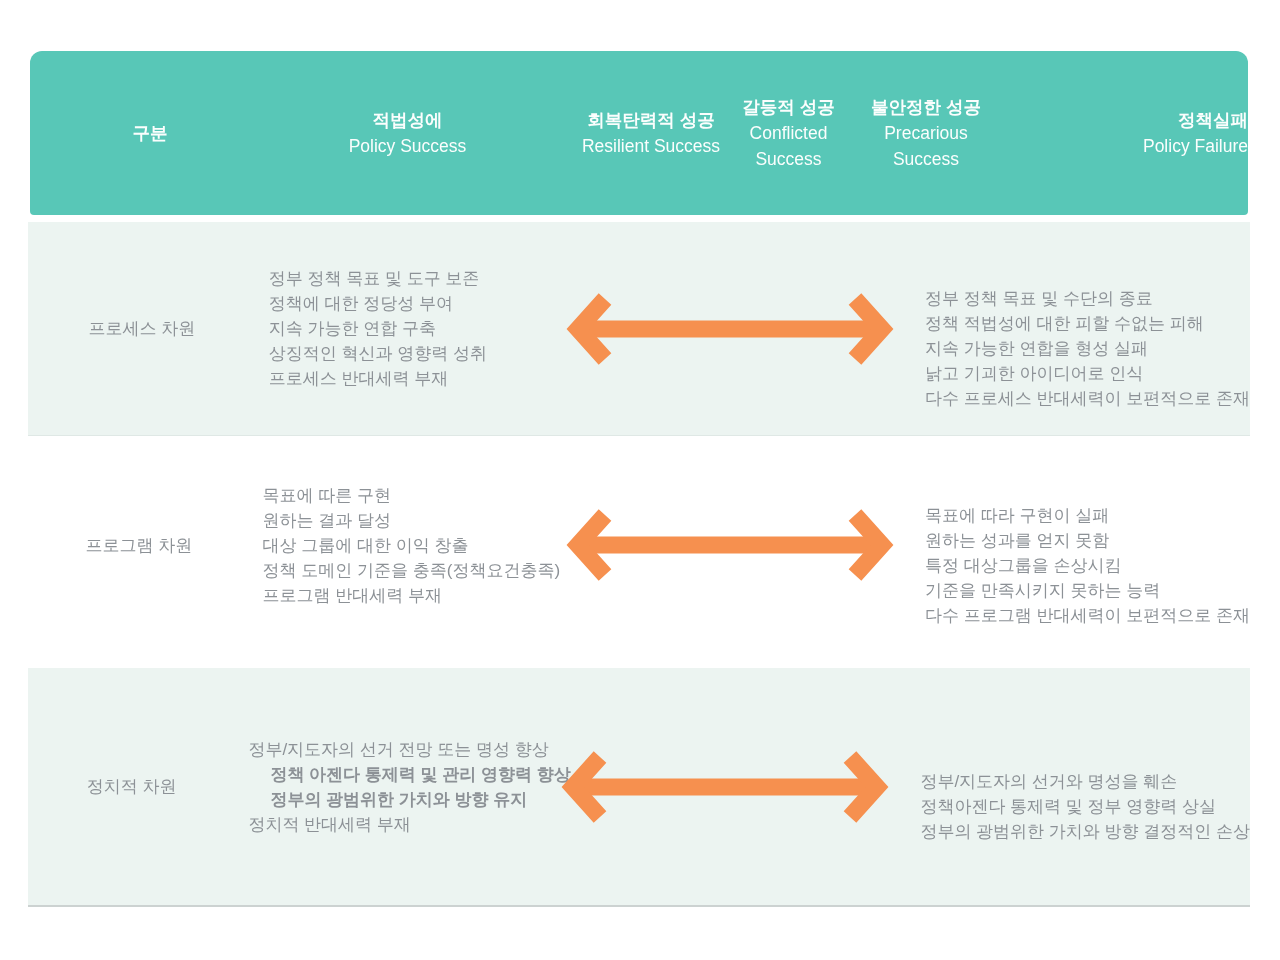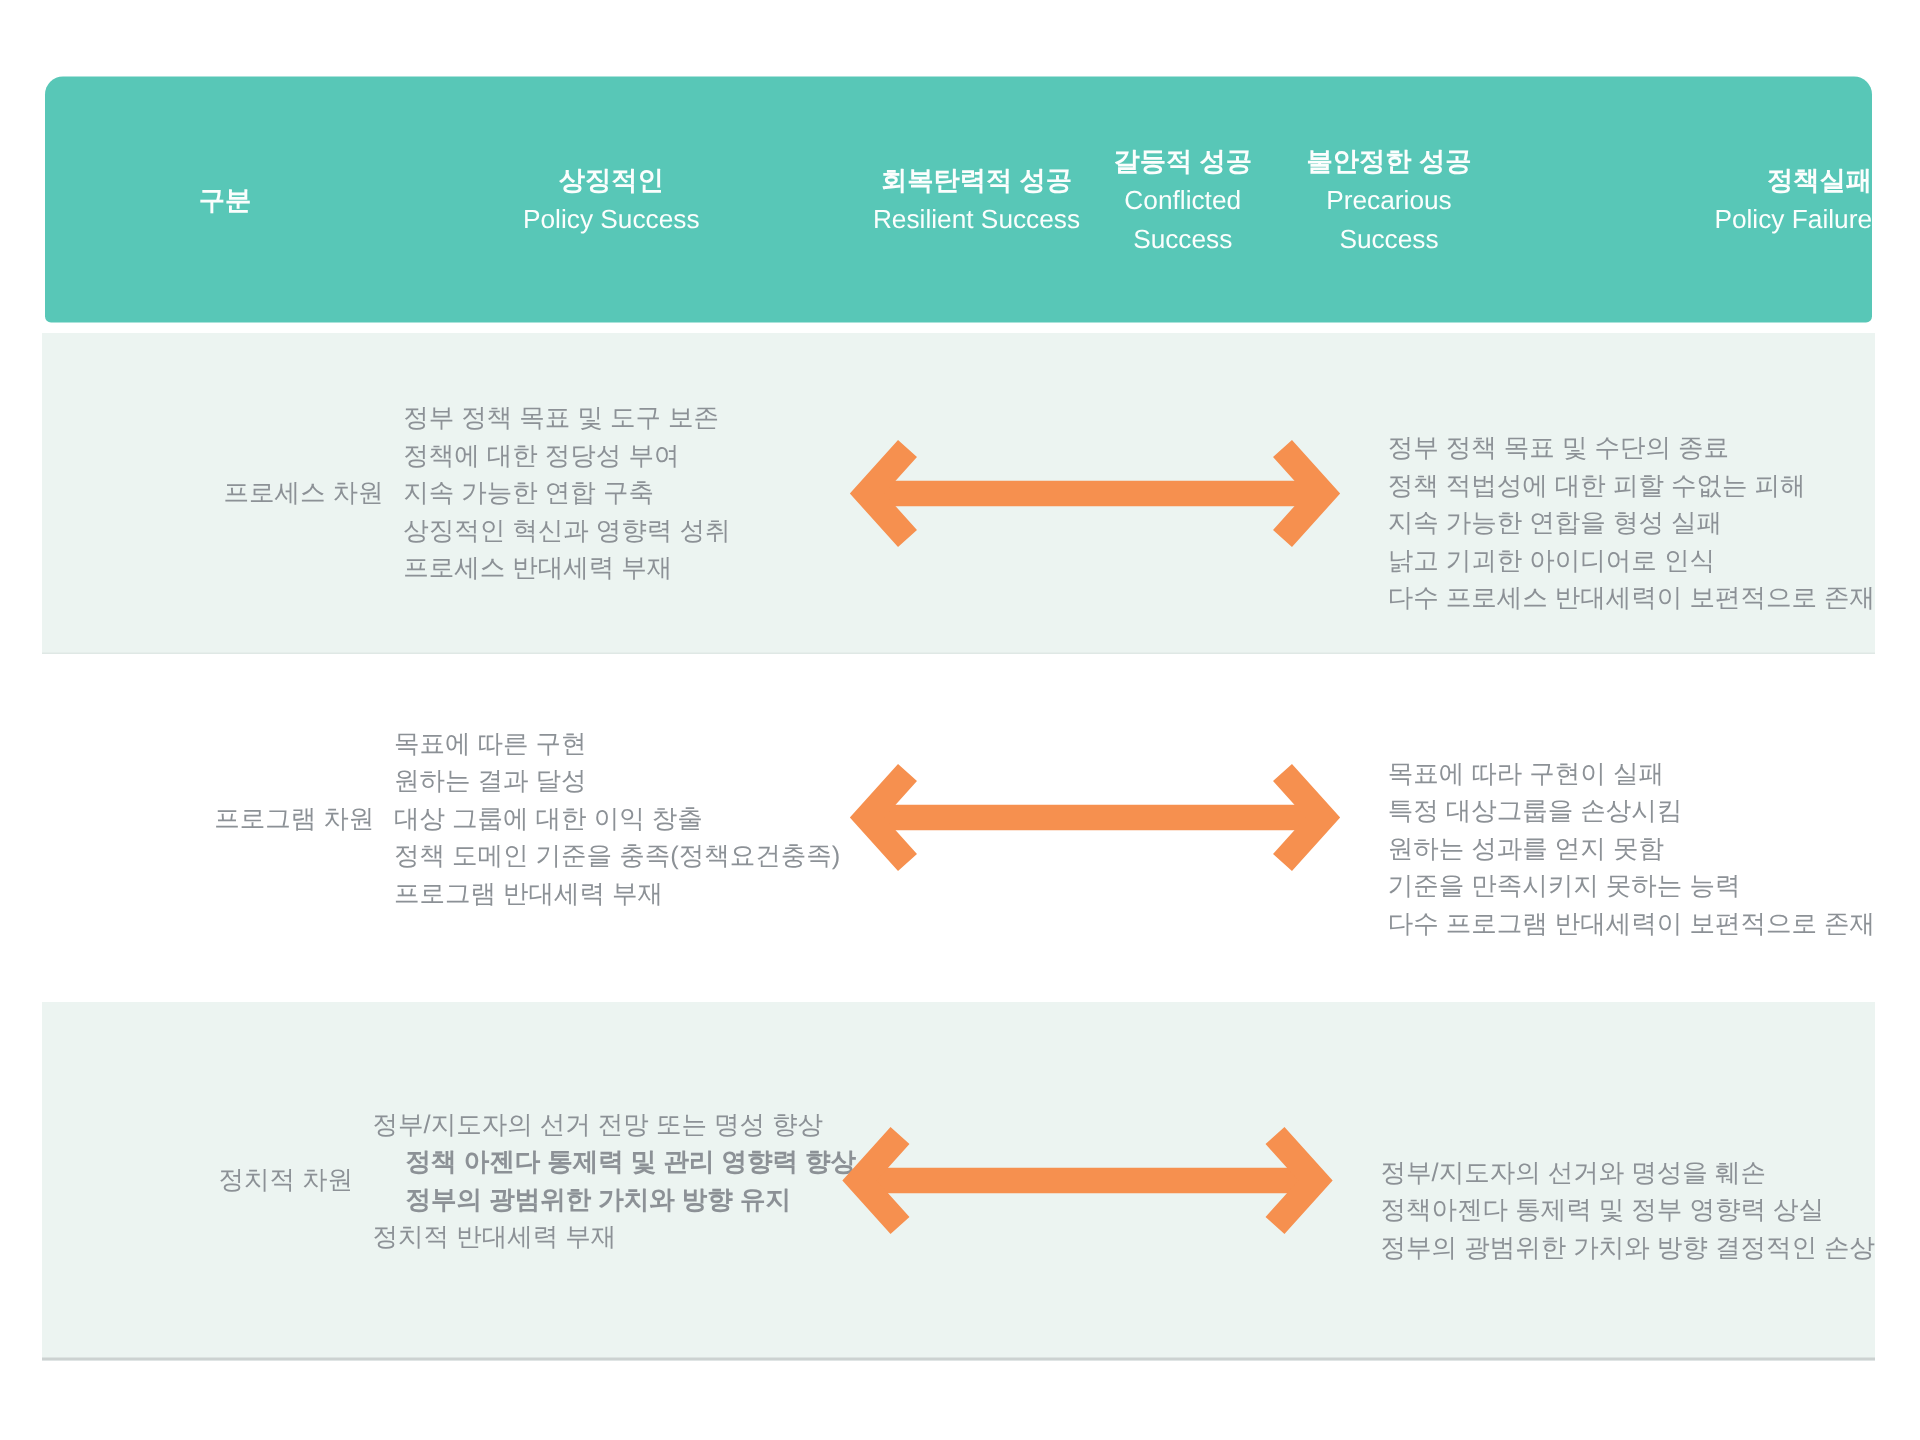--- a/index.html
+++ b/index.html
@@ -40,21 +40,21 @@
   .row {
     position: absolute; left: 28px; width: 1222px;
     display: flex; align-items: center;
   }
   .row.boxed { background: var(--row-bg); }
   .row.r1 { top: 222px; height: 214px; border-bottom: 1px solid #dfe8e5; }
   .row.r2 { top: 455px; height: 180px; }
   .row.r3 { top: 668px; height: 239px; border-bottom: 2px solid #ccd2d1; }
 
   .row-label {
-    width: 240px; text-align: right;
+    width: 240px; text-align: center;
     font-size: 17px; color: var(--text);
   }
   .cell-list {
     display: flex; flex-direction: column; justify-content: flex-end;
   }
   .cell-list.success { width: 320px; padding-left: 13px; }
   .cell-list.failure { flex: 1; padding-left: 25px; margin-top: 40px; }
   .line { font-size: 17px; line-height: 25px; color: var(--text); white-space: nowrap; }
   .line.bold { font-weight: 700; margin-left: 22px; }
 
@@ -67,21 +67,21 @@
 </head>
 <body>
 
 <div class="canvas">
 
   <div class="header">
     <div class="hcol c1">
       <div class="ko">구분</div>
     </div>
     <div class="hcol c2 nowrap-en">
-      <div class="ko">상징적인</div>
+      <div class="ko">적법성에</div>
       <div class="en">Policy Success</div>
     </div>
     <div class="hcol c3 nowrap-en">
       <div class="ko">회복탄력적 성공</div>
       <div class="en">Resilient Success</div>
     </div>
     <div class="hcol c4">
       <div class="ko">갈등적 성공</div>
       <div class="en">Conflicted Success</div>
     </div>
@@ -131,22 +131,22 @@
       </div>
     <div class="arrow-zone">
       <svg width="340" height="110" viewBox="0 0 340 110">
         <rect x="28" y="46.5" width="284" height="17" fill="currentColor"></rect>
         <polyline points="45,25 18,55 45,85" fill="none" stroke="currentColor" stroke-width="17"></polyline>
         <polyline points="295,25 322,55 295,85" fill="none" stroke="currentColor" stroke-width="17"></polyline>
       </svg>
     </div>
     <div class="cell-list failure">
         <div class="line">목표에 따라 구현이 실패</div>
+        <div class="line">원하는 성과를 얻지 못함</div>
         <div class="line">특정 대상그룹을 손상시킴</div>
-        <div class="line">원하는 성과를 얻지 못함</div>
         <div class="line">기준을 만족시키지 못하는 능력</div>
         <div class="line">다수 프로그램 반대세력이 보편적으로 존재</div>
       </div>
   </div>
 
   <div class="row r3 boxed">
     <div class="row-label">정치적 차원</div>
     <div class="cell-list success">
         <div class="line">정부/지도자의 선거 전망 또는 명성 향상</div>
         <div class="line bold">정책 아젠다 통제력 및 관리 영향력 향상</div>

